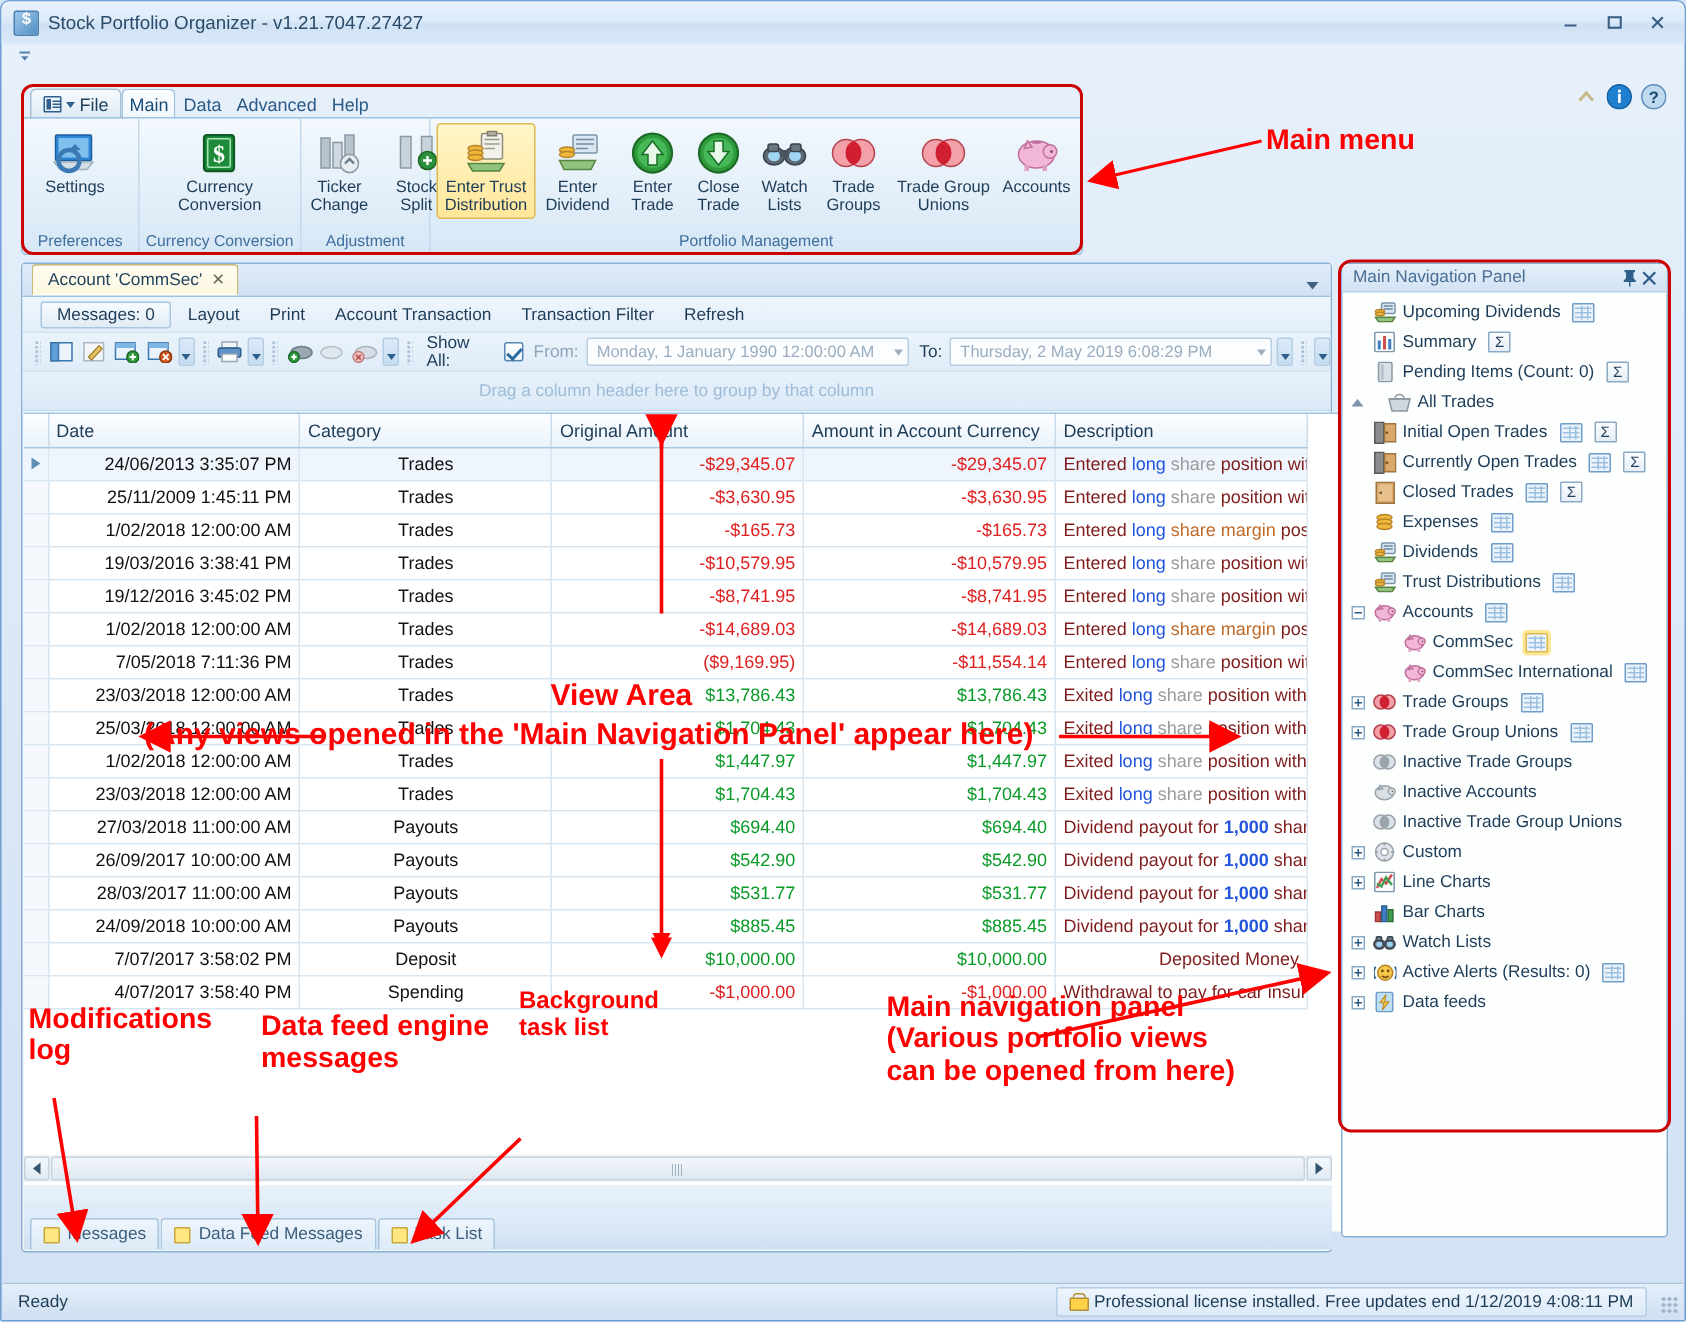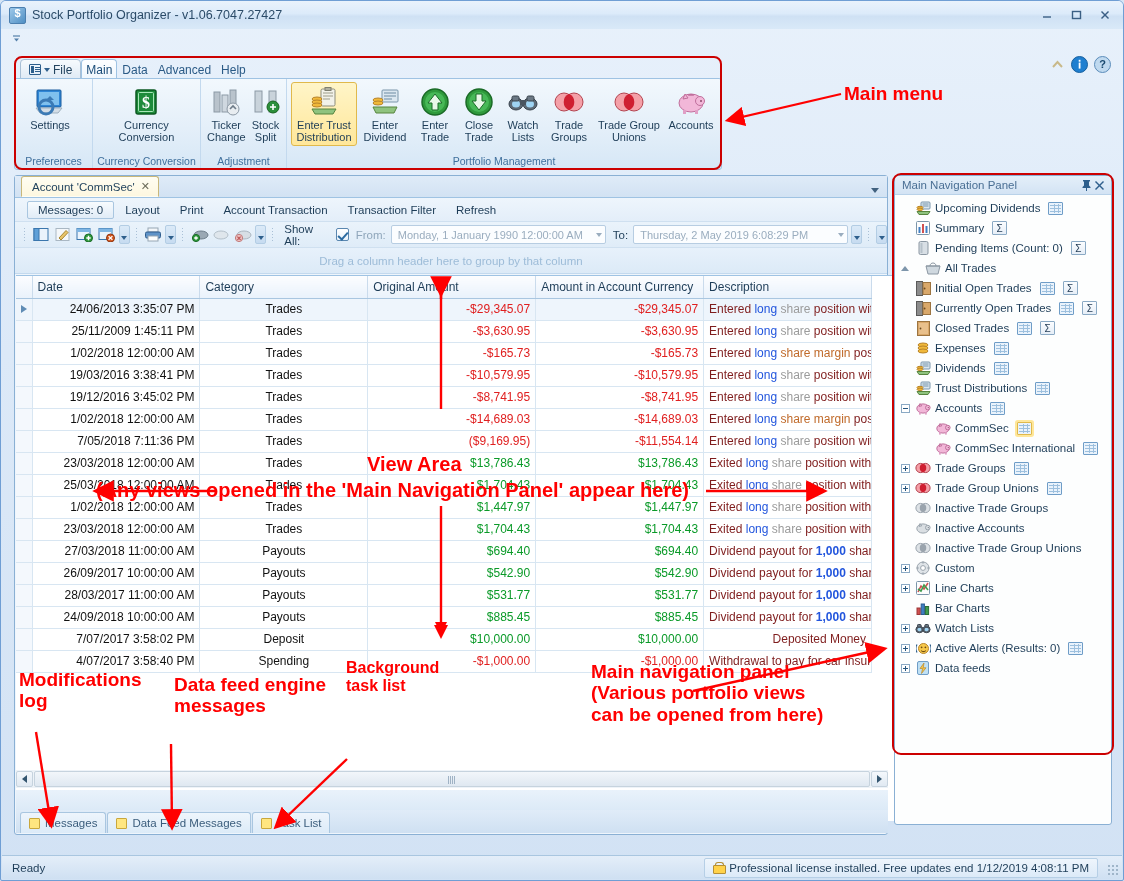--- a/index.html
+++ b/index.html
@@ -252,21 +252,21 @@
   .resizegrip{ position:absolute; right:3px; bottom:3px; width:12px;height:12px;
     background-image:radial-gradient(#9fb5c9 40%,transparent 41%); background-size:4px 4px;}
 </style>
 </head>
 <body>
 
 <div id="window">
 
   <div id="titlebar">
     <div class="tb-icon"></div>
-    <div class="tb-title">Stock Portfolio Organizer - v1.06.7047.27427</div>
+    <div class="tb-title">Stock Portfolio Organizer - v1.21.7047.27427</div>
     <div class="winbtn">
       <svg width="12" height="12" viewBox="0 0 12 12">
           <line x1="2" y1="8" x2="10" y2="8" stroke="#3a5f84" stroke-width="1.4"></line>
         </svg>
     </div>
     <div class="winbtn">
       <svg width="12" height="12" viewBox="0 0 12 12">
           <rect x="2.5" y="2.5" width="8" height="7" fill="none" stroke="#3a5f84" stroke-width="1.4"></rect>
         </svg>
     </div>
@@ -362,21 +362,21 @@
               </svg>
             </span>
             <span style="white-space:pre-line">Currency
 Conversion</span>
           </div>
         </div>
         <div class="rgroup-label">Currency Conversion</div>
       </div>
 
       <div class="rgroup" style="width:86px">
-        <div class="rgroup-items" style="gap:0">
+        <div class="rgroup-items" style="gap:12px">
           <div class="rbtn" style="width:44px">
             <span class="rico">
               <svg width="32" height="30" viewBox="0 0 32 30">
                 <rect x="4" y="5" width="6" height="20" fill="#b9c3cc" stroke="#8c99a5"></rect>
                 <rect x="12" y="8" width="6" height="17" fill="#cfd8e0" stroke="#8c99a5"></rect>
                 <rect x="20" y="3" width="6" height="22" fill="#b9c3cc" stroke="#8c99a5"></rect>
                 <circle cx="23" cy="22" r="6" fill="#e8edf1" stroke="#8c99a5"></circle>
                 <path d="M20 22 l3 -3 l3 3" fill="none" stroke="#6d7b88" stroke-width="1.6"></path>
               </svg>
             </span>

